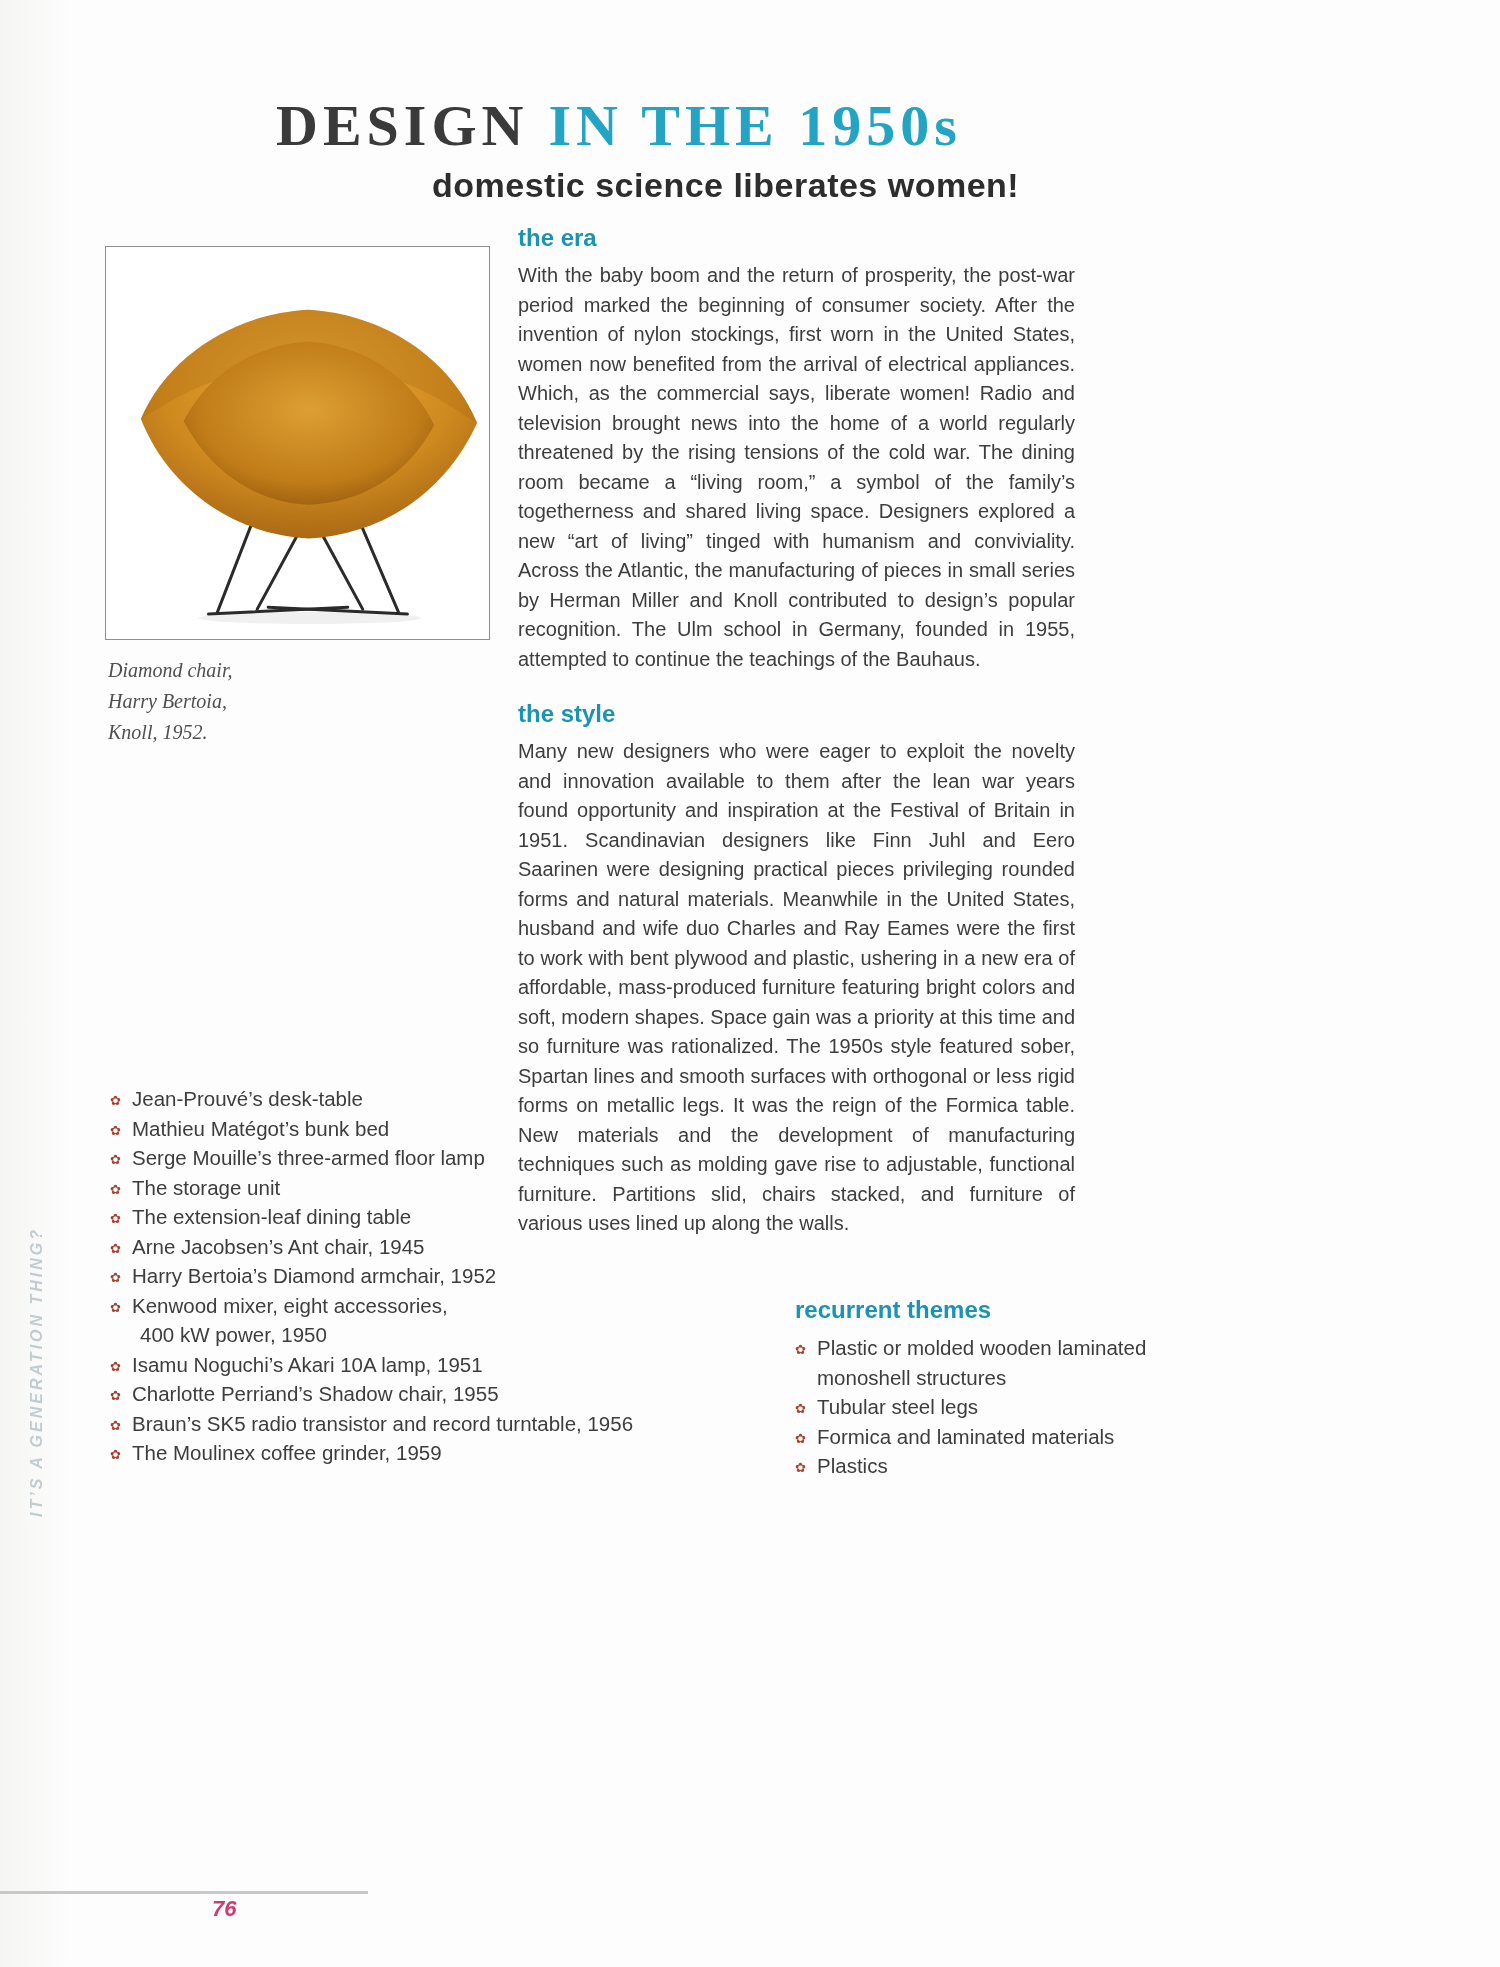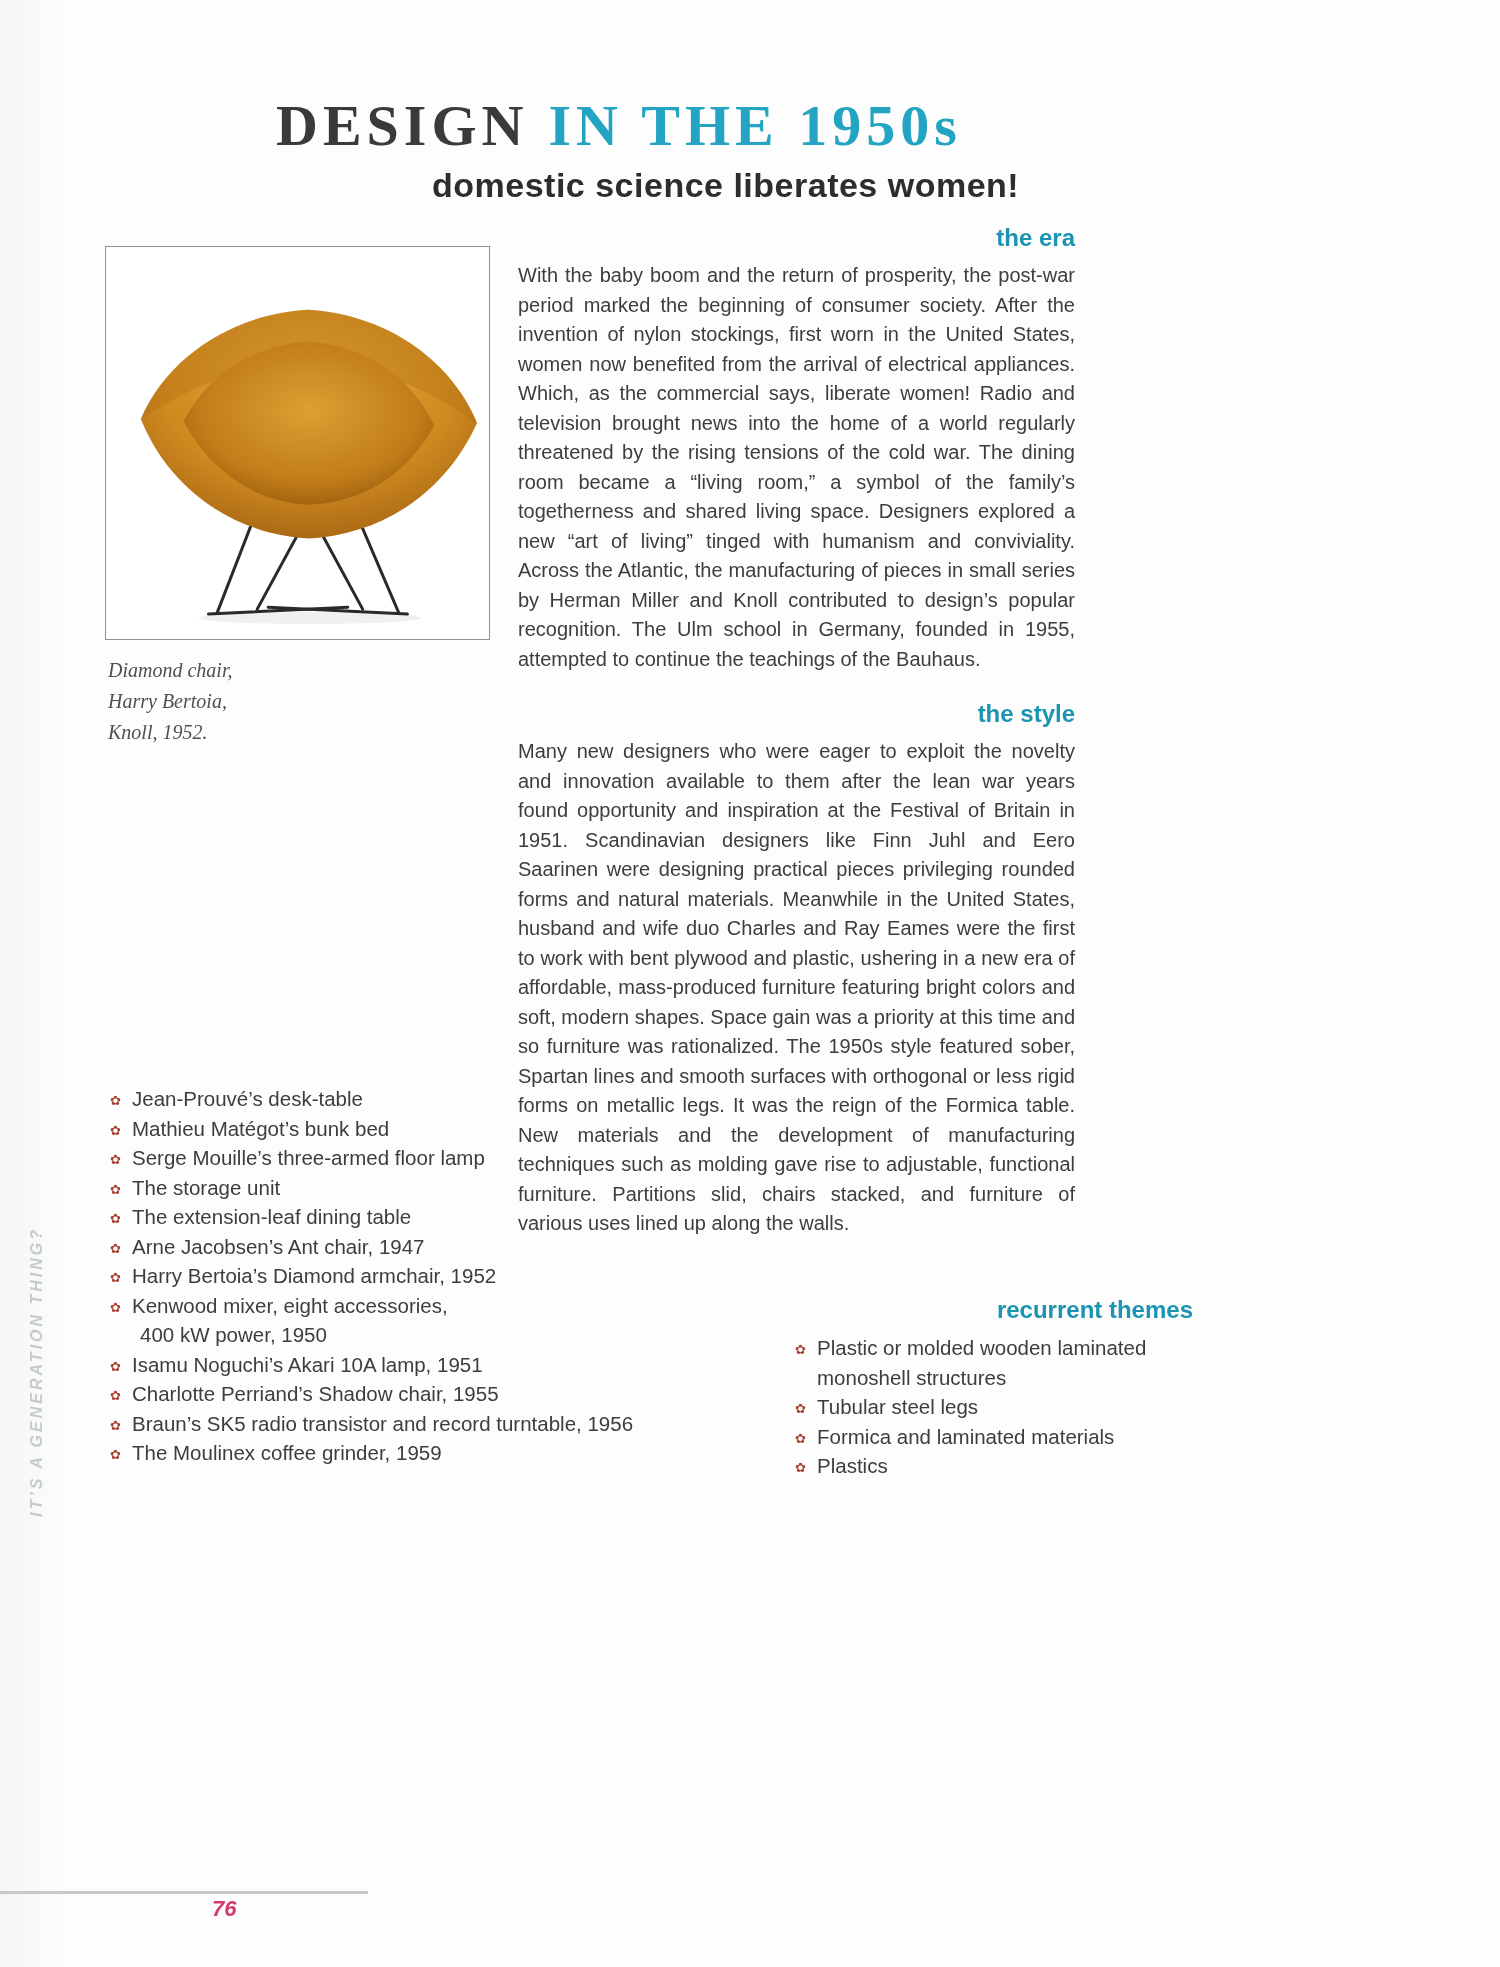--- a/index.html
+++ b/index.html
@@ -25,21 +25,21 @@
   .figure-box {
     position:absolute; left:105px; top:246px; width:385px; height:394px;
     border:1px solid #8f8f8f; background:#ffffff;
   }
   .caption {
     position:absolute; left:108px; top:655px;
     font-family:"Liberation Serif", serif; font-style:italic;
     font-size:20px; color:#4f4f4f; line-height:31px;
   }
   .col-right { position:absolute; left:518px; top:224px; width:557px; }
-  .h-teal { color:#1a94b1; font-size:24px; font-weight:bold; margin:0 0 9px 0;text-align:right; }
+  .h-teal { color:#1a94b1; font-size:24px; font-weight:bold; margin:0 0 9px 0; }
   .body-text {
     font-size:20px; line-height:29.5px; color:#3d3d3d;
     text-align:justify; margin:0;
   }
   .section-style { margin-top:26px; }
   .key-pieces { position:absolute; left:110px; top:1078px; width:560px; }
   .recurrent  { position:absolute; left:795px; top:1296px; width:398px; }
   .list {
     list-style:none; margin:6px 0 0 0; padding:0;
     font-size:20.5px; line-height:29.5px; color:#3d3d3d;
@@ -121,21 +121,21 @@
     </div>
   </div>
 
   <div class="key-pieces">
     <ul class="list">
       <li><span class="bullet">✿</span><span>Jean-Prouvé’s desk-table</span></li>
       <li><span class="bullet">✿</span><span>Mathieu Matégot’s bunk bed</span></li>
       <li><span class="bullet">✿</span><span>Serge Mouille’s three-armed floor lamp</span></li>
       <li><span class="bullet">✿</span><span>The storage unit</span></li>
       <li><span class="bullet">✿</span><span>The extension-leaf dining table</span></li>
-      <li><span class="bullet">✿</span><span>Arne Jacobsen’s Ant chair, 1947</span></li>
+      <li><span class="bullet">✿</span><span>Arne Jacobsen’s Ant chair, 1945</span></li>
       <li><span class="bullet">✿</span><span>Harry Bertoia’s Diamond armchair, 1952</span></li>
       <li><span class="bullet">✿</span><span>Kenwood mixer, eight accessories,</span></li>
       <li class="cont"><span>400 kW power, 1950</span></li>
       <li><span class="bullet">✿</span><span>Isamu Noguchi’s Akari 10A lamp, 1951</span></li>
       <li><span class="bullet">✿</span><span>Charlotte Perriand’s Shadow chair, 1955</span></li>
       <li><span class="bullet">✿</span><span>Braun’s SK5 radio transistor and record turntable, 1956</span></li>
       <li><span class="bullet">✿</span><span>The Moulinex coffee grinder, 1959</span></li>
     </ul>
   </div>
 

